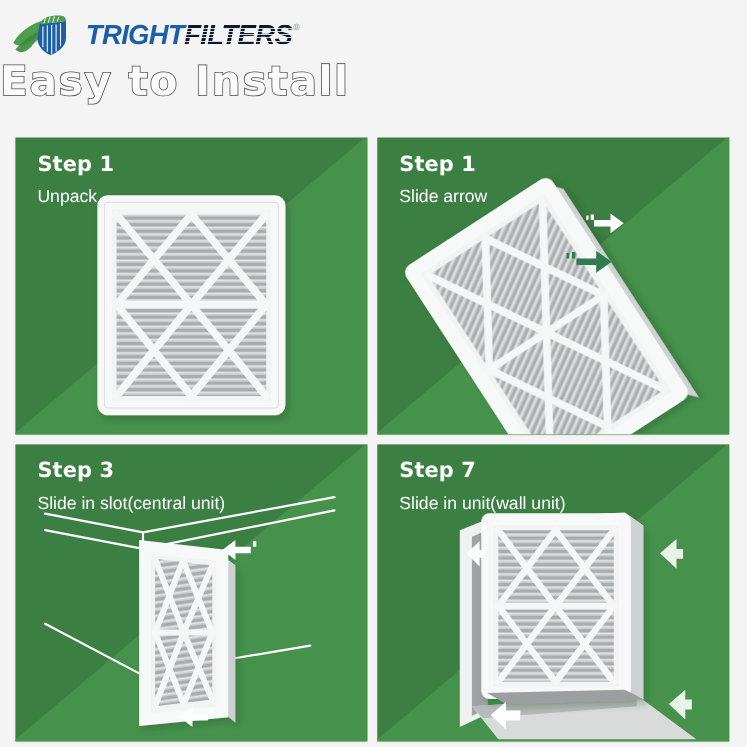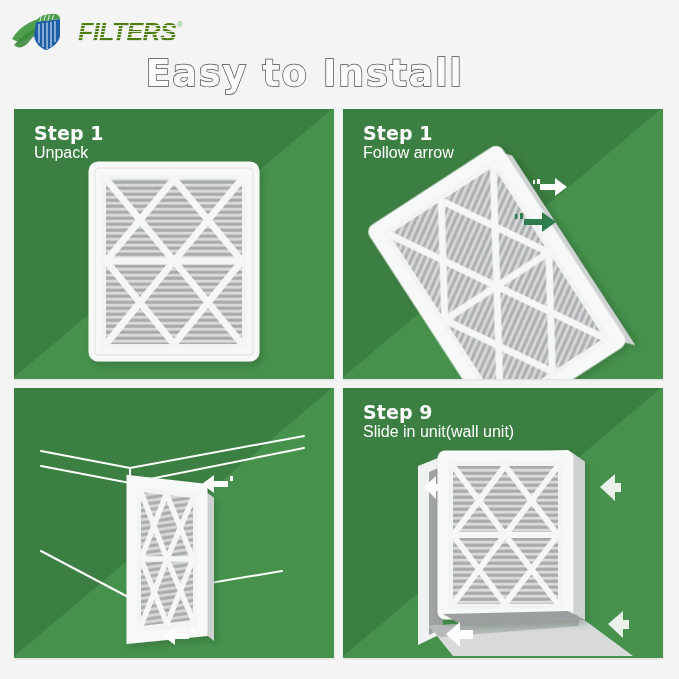--- a/index.html
+++ b/index.html
@@ -20,47 +20,46 @@
   }
   .logo-mark { width:62px; height:38px; display:block; }
   .logo-text { display:flex; align-items:baseline; position:relative; }
   .logo-tright {
     font-size:25px; font-weight:bold; font-style:italic;
     letter-spacing:-0.6px; color:#1c5ea8;
     font-family:"Liberation Sans", sans-serif;
   }
   .logo-filters {
     font-size:25px; font-weight:bold; font-style:italic;
-    letter-spacing:-0.6px; color:#4d7c0f;
+    letter-spacing:-0.6px; color:#0f172a;
     font-family:"Liberation Sans", sans-serif;
     position:relative;
   }
   .logo-filters::after{
     content:""; position:absolute; left:0; top:2px; right:0; bottom:3px;
     background:repeating-linear-gradient(to bottom,
       rgba(255,255,255,0) 0px, rgba(255,255,255,0) 2px,
       rgba(244,244,244,.85) 2px, rgba(244,244,244,.85) 3px);
     pointer-events:none;
   }
   .logo-reg { font-size:8px; color:#5cb85c; margin-left:1px; align-self:flex-start; margin-top:2px;}
 
   .main-title {
     position:absolute; left:0; top:52px; width:609px;
-    text-align:center;
     font-size:37px; font-weight:bold;
     letter-spacing:1.5px;
     color:#fbfbfb;
     font-family:"DejaVu Sans", sans-serif;
     -webkit-text-stroke:1.4px #4a4a4a;
     paint-order:stroke fill;
   }
 
   
   .grid {
-    position:absolute; left:14px; top:109px;
+    position:absolute; left:14px; top:125px;
     width:649px; height:441px;
     display:grid;
     grid-template-columns:320px 320px;
     grid-template-rows:270px 270px;
     gap:9px;
   }
   .panel {
     position:relative;
     background:#3c7f42;
     overflow:hidden;
@@ -76,21 +75,21 @@
   .panel-head {
     position:absolute; left:20px; top:13px; z-index:5;
     line-height:1.16;
   }
   .step-label {
     font-size:19px; font-weight:bold; color:#ffffff;
     font-family:"DejaVu Sans", sans-serif; letter-spacing:0.1px;
   }
   .step-desc {
     font-size:16px; font-weight:normal; color:#ffffff;
-    font-family:"Liberation Sans", sans-serif; margin-top:0;
+    font-family:"Liberation Sans", sans-serif; margin-top:11px;
   }
   .art { position:absolute; inset:0; z-index:3; }
 </style>
 </head>
 <body>
 
 <div class="header">
 
   <div class="logo-wrap">
     <svg class="logo-mark" viewBox="0 0 62 38">
@@ -115,20 +114,21 @@
       </g>
       <path d="M26 9 C28 3 34 1 44 1 C48 1 50 3 50 6 L26 9 Z" fill="#4e9e4e"></path>
       <g stroke="#ffffff" stroke-width="0.9" opacity="0.95">
         <line x1="30" y1="8" x2="31.5" y2="2.6"></line>
         <line x1="34" y1="7.6" x2="35.5" y2="2.2"></line>
         <line x1="38" y1="7.2" x2="39.5" y2="1.9"></line>
         <line x1="42" y1="6.8" x2="43.5" y2="2.2"></line>
       </g>
     </svg>
     <div class="logo-text">
+      <span class="logo-tright">TRIGHT</span>
         <span class="logo-filters">FILTERS</span>
         <span class="logo-reg">®</span>
     </div>
   </div>
 
   <div class="main-title">Easy to Install</div>
 </div>
 
 <div class="grid">
 
@@ -170,21 +170,21 @@
 
         <rect x="81" y="59" width="158" height="187" rx="3" fill="none" stroke="#f7f8f8" stroke-width="13"></rect>
         <rect x="81" y="59" width="158" height="187" rx="3" fill="none" stroke="#dfe1e1" stroke-width="1"></rect>
       </g>
     </svg>
   </div>
 
   <div class="panel">
     <div class="panel-head">
       <div class="step-label">Step 1</div>
-      <div class="step-desc">Follow arrow</div>
+      <div class="step-desc">Slide arrow</div>
     </div>
 
     <svg class="art" viewBox="0 0 320 270">
       <defs>
         <pattern id="pleat2" width="6" height="6" patternUnits="userSpaceOnUse" patternTransform="rotate(-33)">
           <rect width="6" height="6" fill="#c8cbcc"></rect>
           <rect width="6" height="2.6" fill="#a9adae"></rect>
           <rect width="6" height="1.2" y="3.4" fill="#e6e8e8"></rect>
         </pattern>
         <filter id="sh2" x="-20%" y="-20%" width="150%" height="150%">
@@ -221,20 +221,24 @@
 
       <g>
         <path d="M199 110 l0 -7 l14 10 l-14 10 l0 -7 l-18 0 l0 -6 z" fill="#2f7d4f"></path>
         <path d="M177 110 l0 -6 l3 0 l0 6 z" fill="#2f7d4f"></path>
         <path d="M172 110 l0 -5 l2.5 0 l0 5 z" fill="#2f7d4f"></path>
       </g>
     </svg>
   </div>
 
   <div class="panel">
+    <div class="panel-head">
+      <div class="step-label">Step 3</div>
+      <div class="step-desc">Slide in slot(central unit)</div>
+    </div>
 
     <svg class="art" viewBox="0 0 320 270">
       <defs>
         <pattern id="pleat3" width="6" height="6" patternUnits="userSpaceOnUse" patternTransform="rotate(-8)">
           <rect width="6" height="6" fill="#c6c9ca"></rect>
           <rect width="6" height="2.6" fill="#a8acad"></rect>
           <rect width="6" height="1.2" y="3.4" fill="#e4e6e6"></rect>
         </pattern>
         <filter id="sh3" x="-20%" y="-20%" width="150%" height="150%">
           <feDropShadow dx="3" dy="4" stdDeviation="3" flood-color="#17421c" flood-opacity="0.28"></feDropShadow>
@@ -276,21 +280,21 @@
       </g>
       <g>
         <path d="M161 245 l0 -6 l-12 9 l12 9 l0 -6 l14 0 l0 -6 z" fill="#ffffff"></path>
         <path d="M177 245 l0 -5 l3 0 l0 5 z" fill="#ffffff"></path>
       </g>
     </svg>
   </div>
 
   <div class="panel">
     <div class="panel-head">
-      <div class="step-label">Step 9</div>
+      <div class="step-label">Step 7</div>
       <div class="step-desc">Slide in unit(wall unit)</div>
     </div>
 
     <svg class="art" viewBox="0 0 320 270">
       <defs>
         <pattern id="pleat4" width="6" height="6" patternUnits="userSpaceOnUse">
           <rect width="6" height="6" fill="#c6c9ca"></rect>
           <rect width="6" height="2.6" fill="#a8acad"></rect>
           <rect width="6" height="1.2" y="3.4" fill="#e4e6e6"></rect>
         </pattern>

